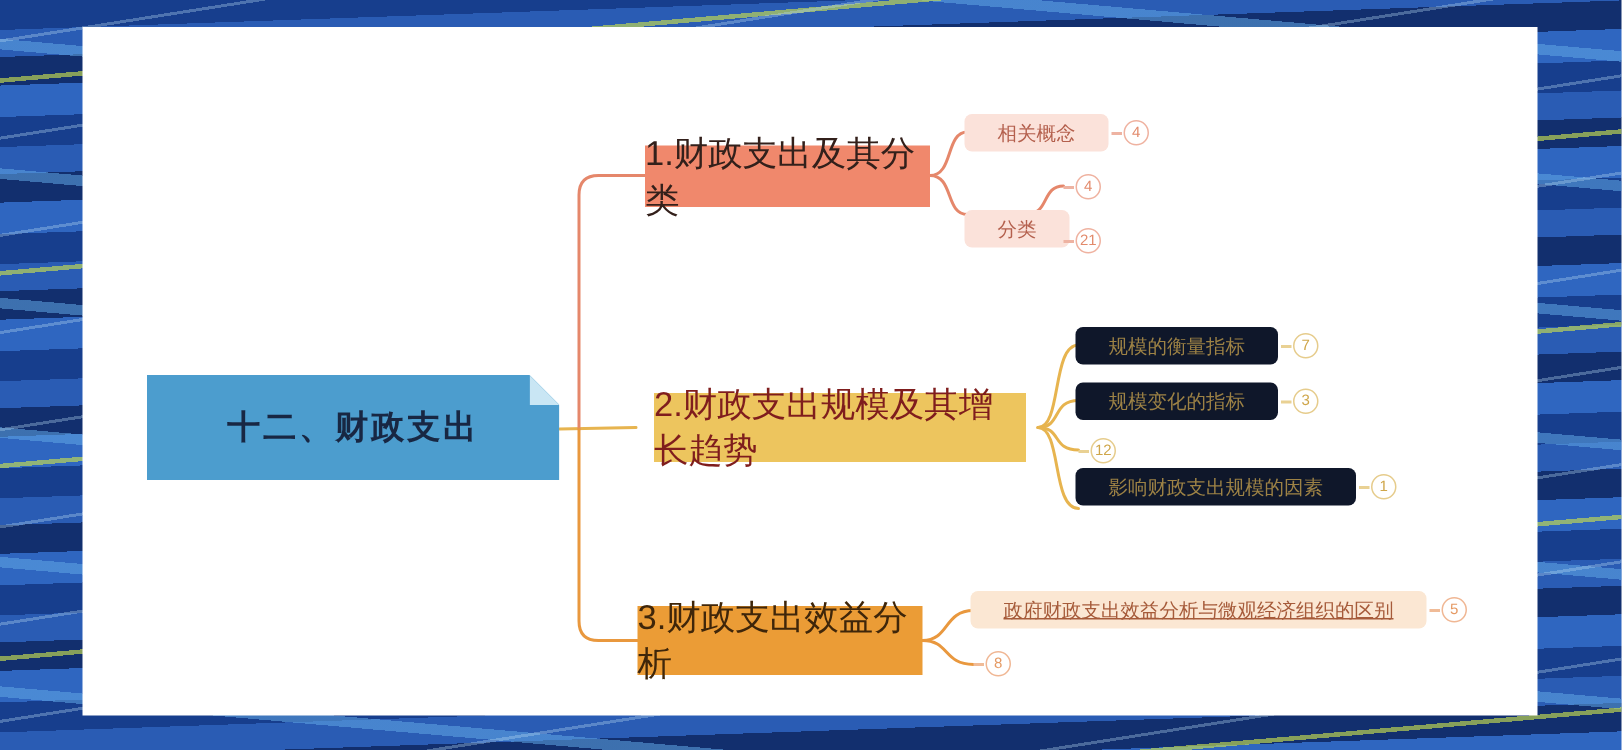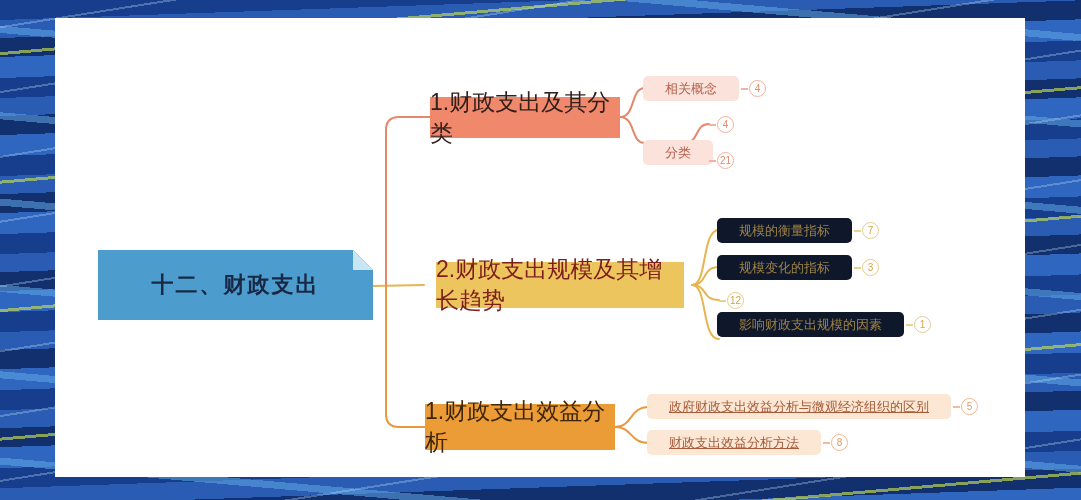--- a/index.html
+++ b/index.html
@@ -98,21 +98,21 @@
   </g>
 </svg>
 
 <div class="node root">
   <span>十二、财政支出</span>
   <span class="flap"></span>
 </div>
 
 <div class="node branch b1">1.财政支出及其分类</div>
 <div class="node branch b2">2.财政支出规模及其增长趋势</div>
-<div class="node branch b3">1.财政支出效益分析</div>
+<div class="node branch b3">3.财政支出效益分析</div>
 
 <div class="leaf g1" style="left:643px; top:76px">
   <span class="label">相关概念</span>
   <span class="dash"></span>
   <span class="count">4</span>
 </div>
 <div class="leaf g1" style="left:643px; top:140px">
   <span class="label">分类</span>
 </div>
 <div class="leaf g1" style="left:707px; top:112px">
@@ -143,16 +143,15 @@
   <span class="dash"></span>
   <span class="count">1</span>
 </div>
 
 <div class="leaf g3" style="left:647px; top:394px">
   <span class="label">政府财政支出效益分析与微观经济组织的区别</span>
   <span class="dash"></span>
   <span class="count">5</span>
 </div>
 <div class="leaf g3" style="left:647px; top:430px">
-  <span class="label">财政支出效益分析方法</span>
   <span class="dash"></span>
   <span class="count">8</span>
 </div>
 
 </body></html>

